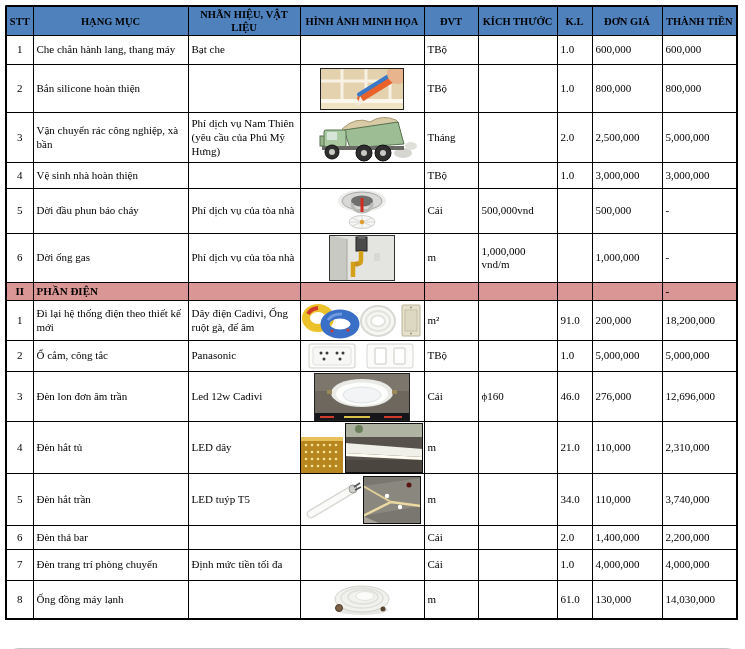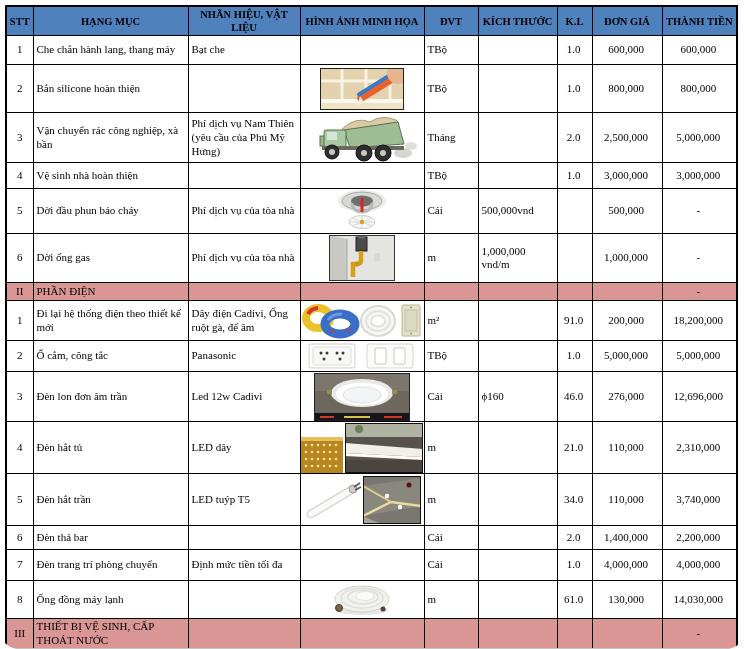--- a/index.html
+++ b/index.html
@@ -25,23 +25,23 @@
     line-height:1.25;
   }
   .quote thead th{
     background:var(--header-bg);
     font-weight:bold;text-align:center;
     font-size:10.5px;
     padding:1px 1px;
   }
   td.stt{text-align:center;}
   td.ctr{}
-  td.num{text-align:center;padding-right:5px;}
+  td.num{text-align:left;padding-right:5px;}
   td.imgcell{text-align:center;padding:0;}
-  tr.sec td{background:var(--section-bg);font-weight:normal;margin-top:16px;}
+  tr.sec td{background:var(--section-bg);font-weight:bold;margin-top:16px;}
   .nowrap{white-space:nowrap;}
   .crop-strip{position:absolute;left:5px;top:648px;width:733px;height:3px;background:#c4c4c4;}
   svg{display:block;margin:0 auto;}
 </style>
 </head>
 <body>
 
 <div class="sheet">
 <table class="quote">
   <colgroup>
@@ -417,28 +417,17 @@
           <circle cx="57" cy="27" r="2.5" fill="#55412e"></circle>
         </svg>
       </td>
       <td class="ctr">m</td>
       <td class="ctr"></td>
       <td class="num">61.0</td>
       <td class="num">130,000</td>
       <td class="num">14,030,000</td>
     </tr>
 
-    <tr class="sec" style="height:30px">
-      <td class="stt">III</td>
-      <td>THIẾT BỊ VỆ SINH, CẤP THOÁT NƯỚC</td>
-      <td></td>
-      <td class="imgcell"></td>
-      <td class="ctr"></td>
-      <td class="ctr"></td>
-      <td class="num"></td>
-      <td class="num"></td>
-      <td class="num">-</td>
-    </tr>
 
   </tbody>
 </table>
 <div class="crop-strip"></div>
 </div>
 
 </body></html>

